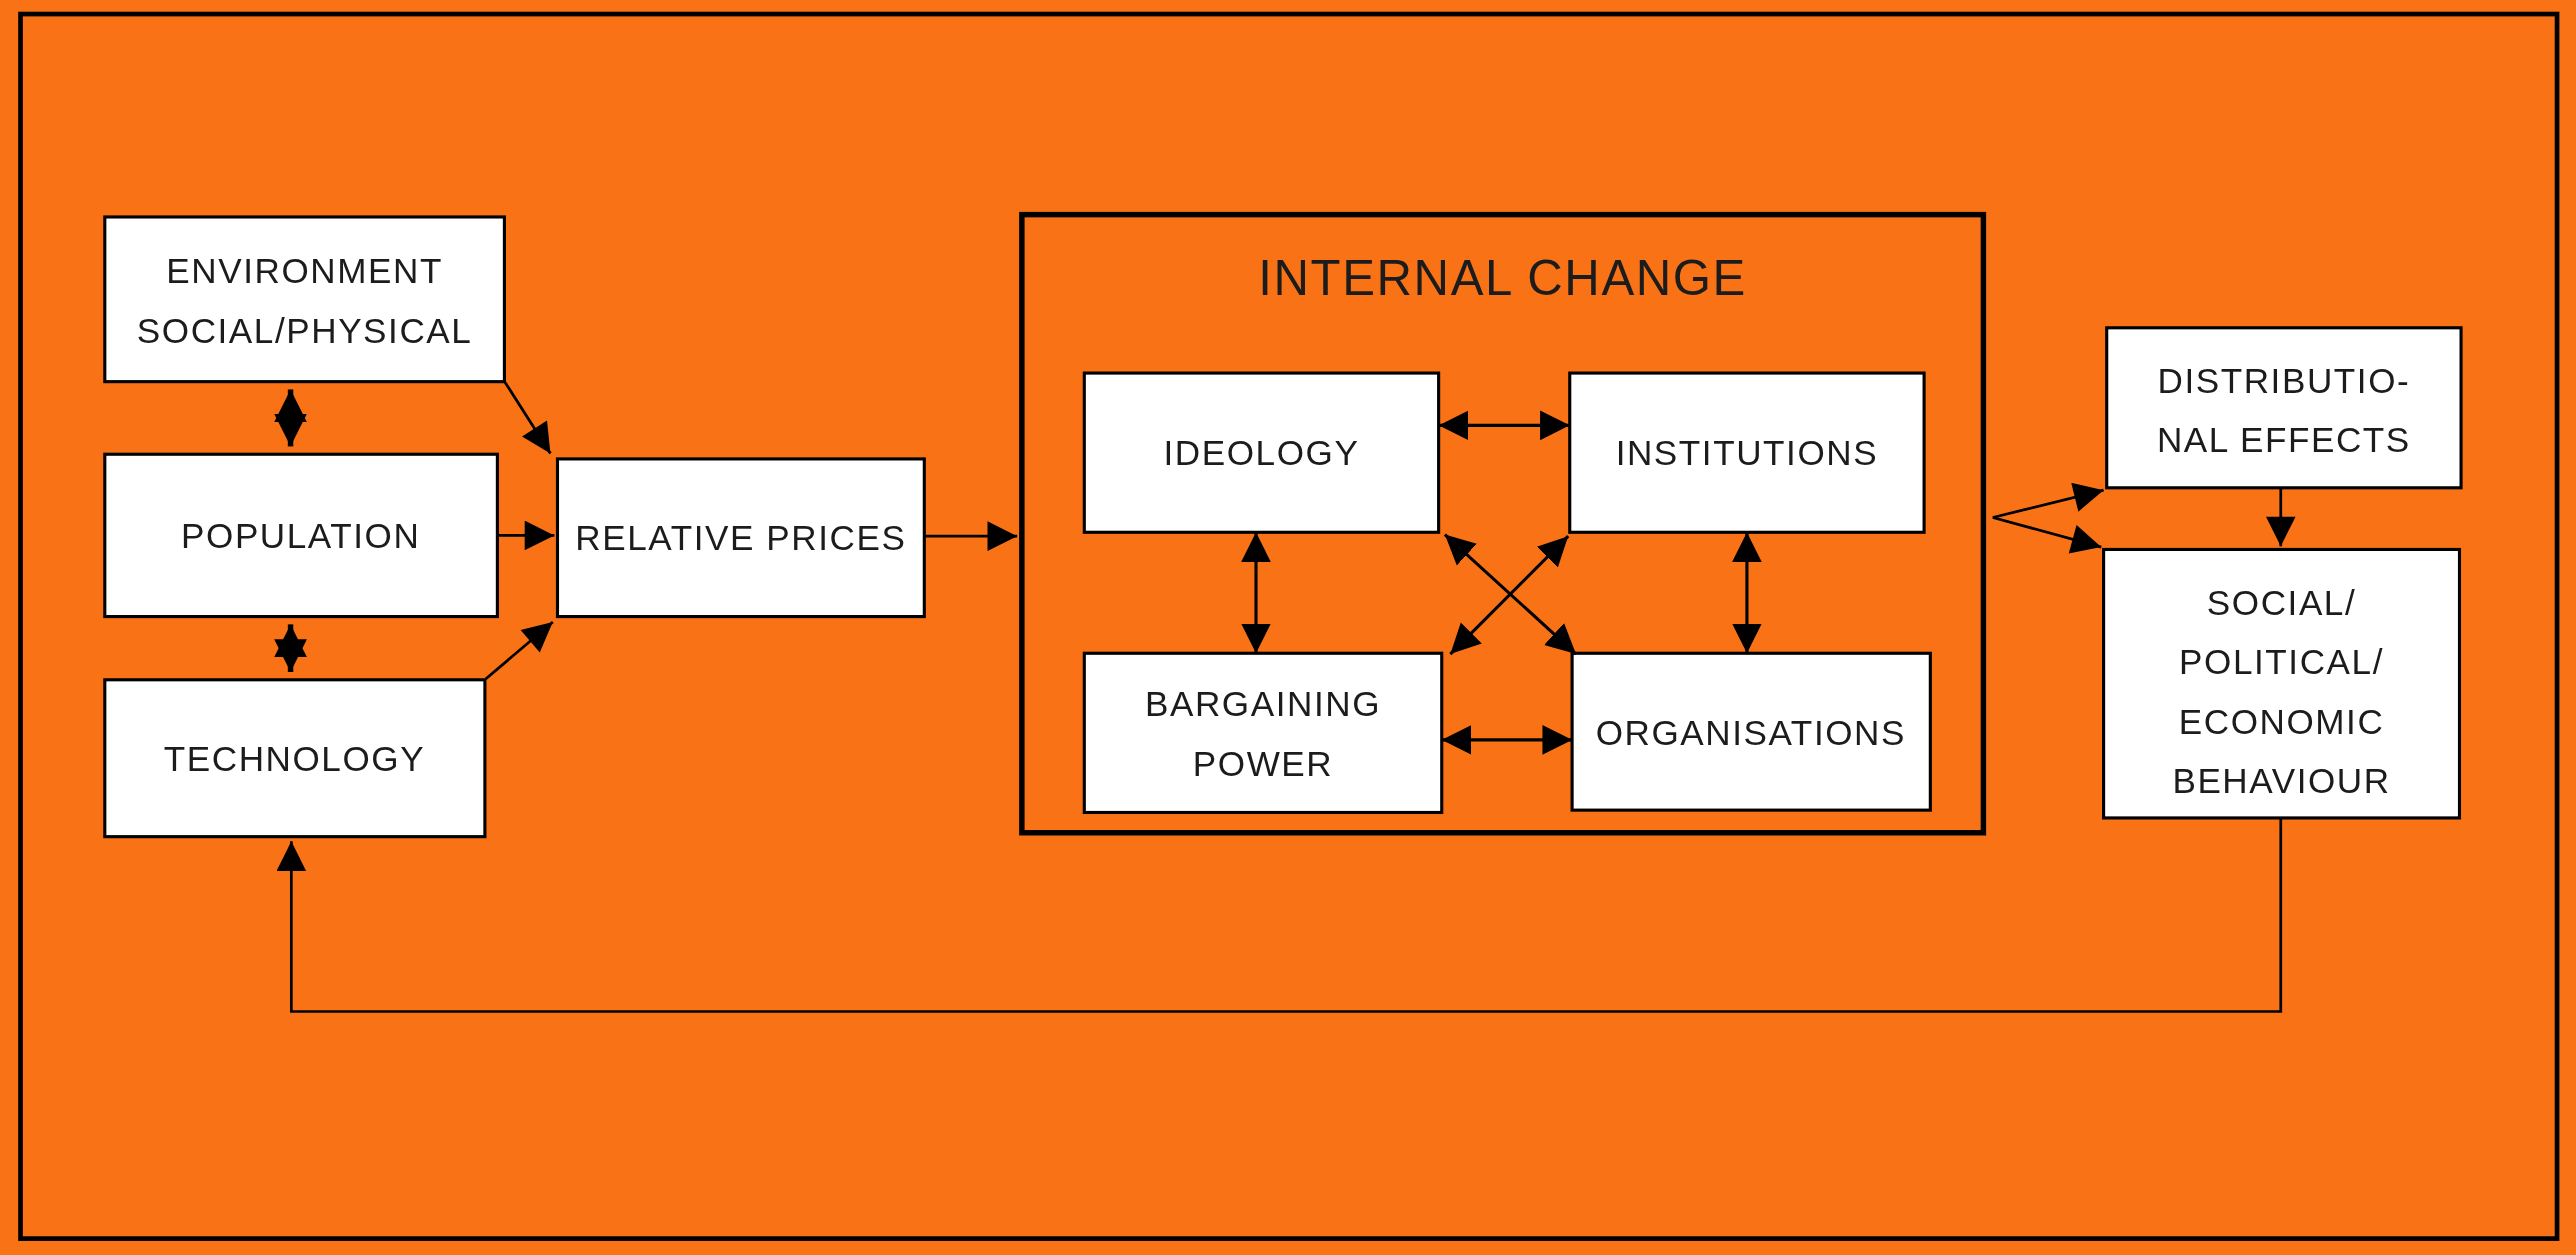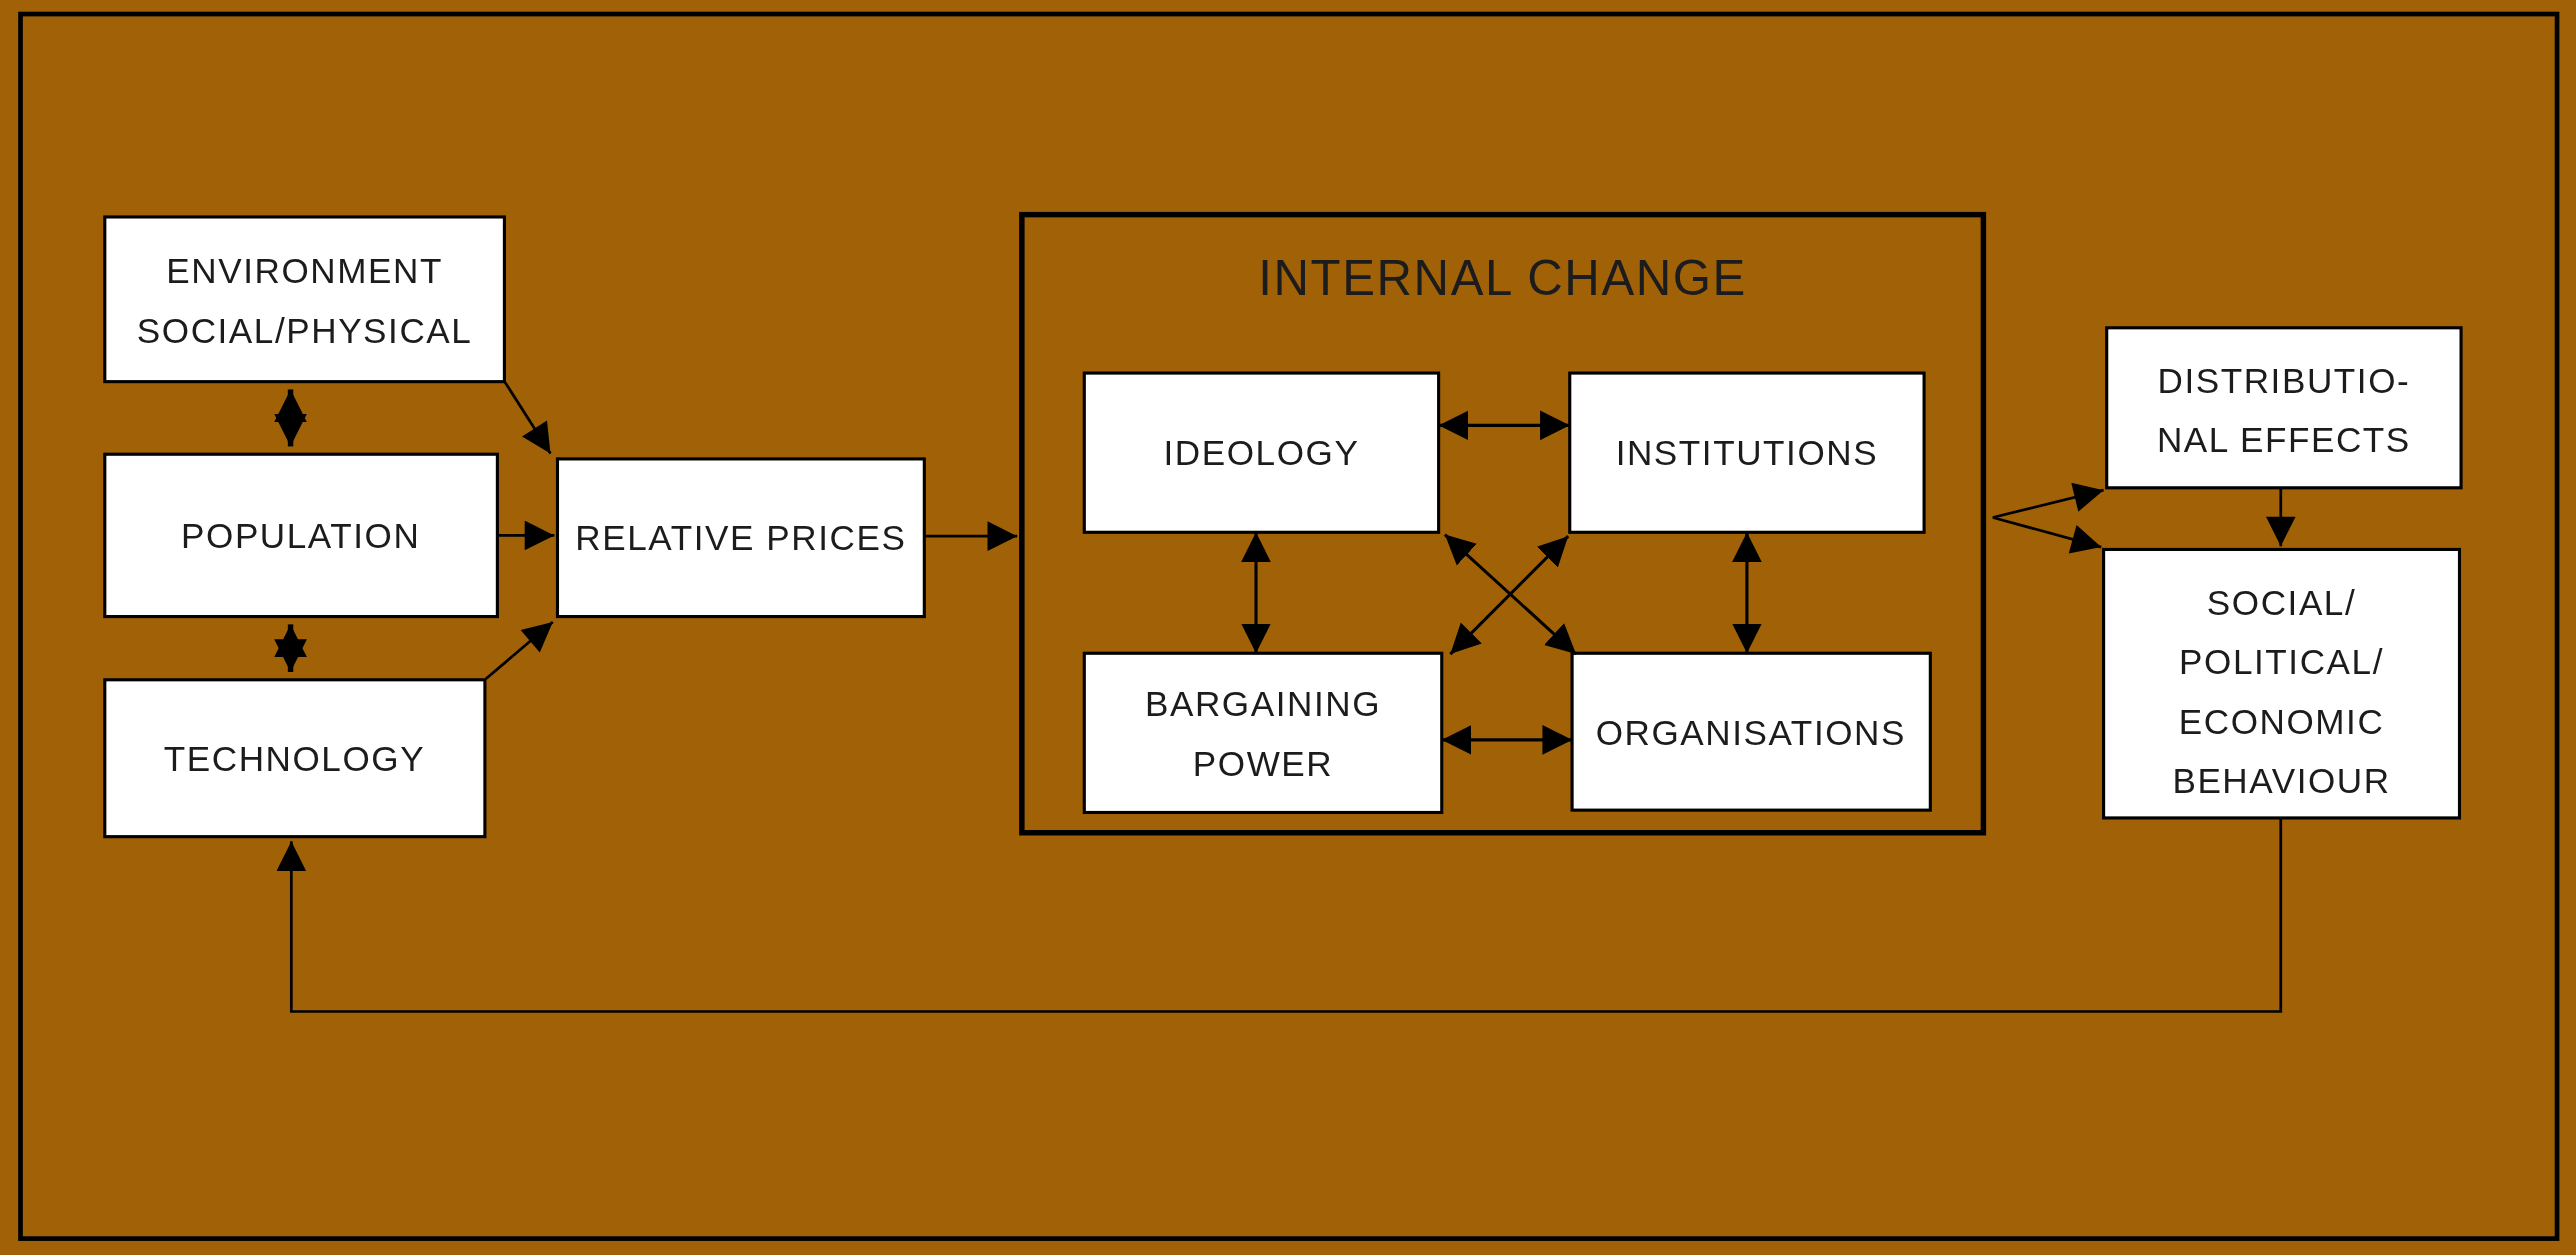--- a/index.html
+++ b/index.html
@@ -5,21 +5,21 @@
   html, body {
     margin: 0;
     padding: 0;
     background: #ffffff;
     width: 100%;
     height: 100%;
   }
   .diagram-wrap {
     width: 100vw;
     height: 100vh;
-    background: #a16207;
+    background: #f97316;
   }
   svg {
     display: block;
     width: 100%;
     height: 100%;
     font-family: "Liberation Sans", "DejaVu Sans", sans-serif;
   }
   .node-box {
     fill: #ffffff;
     stroke: #000000;

